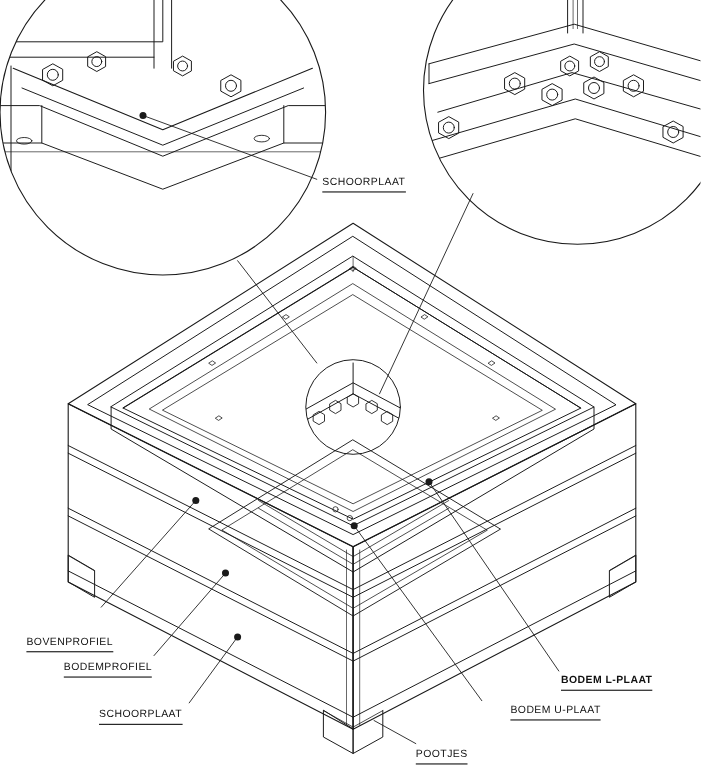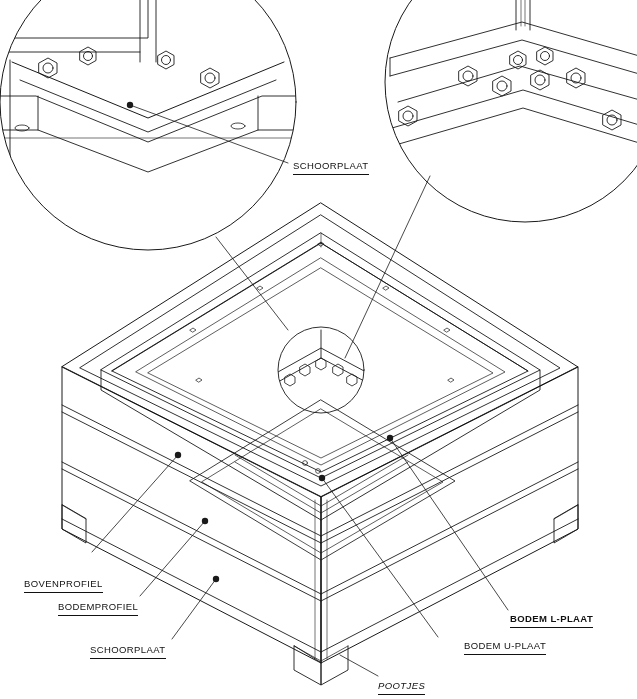--- a/index.html
+++ b/index.html
@@ -275,17 +275,17 @@
         <path d="M 390 438 L 508 610" stroke-width="0.8"></path>
       </g>
 
     </g>
   </svg>
 
   <div class="label" style="left:293px; top:160px;">SCHOORPLAAT</div>
   <div class="label" style="left:24px; top:558px;margin-top:20px;">BOVENPROFIEL</div>
   <div class="label" style="left:58px; top:601px;">BODEMPROFIEL</div>
   <div class="label" style="left:90px; top:644px;">SCHOORPLAAT</div>
-  <div class="label" style="left:378px; top:680px;font-style:italic;">POOTJES</div>
+  <div class="label" style="left:378px; top:680px;">POOTJES</div>
   <div class="label" style="left:464px; top:640px;">BODEM U-PLAAT</div>
   <div class="label" style="left:510px; top:613px;font-weight:bold;">BODEM L-PLAAT</div>
 
 </div>
 
 </body></html>

